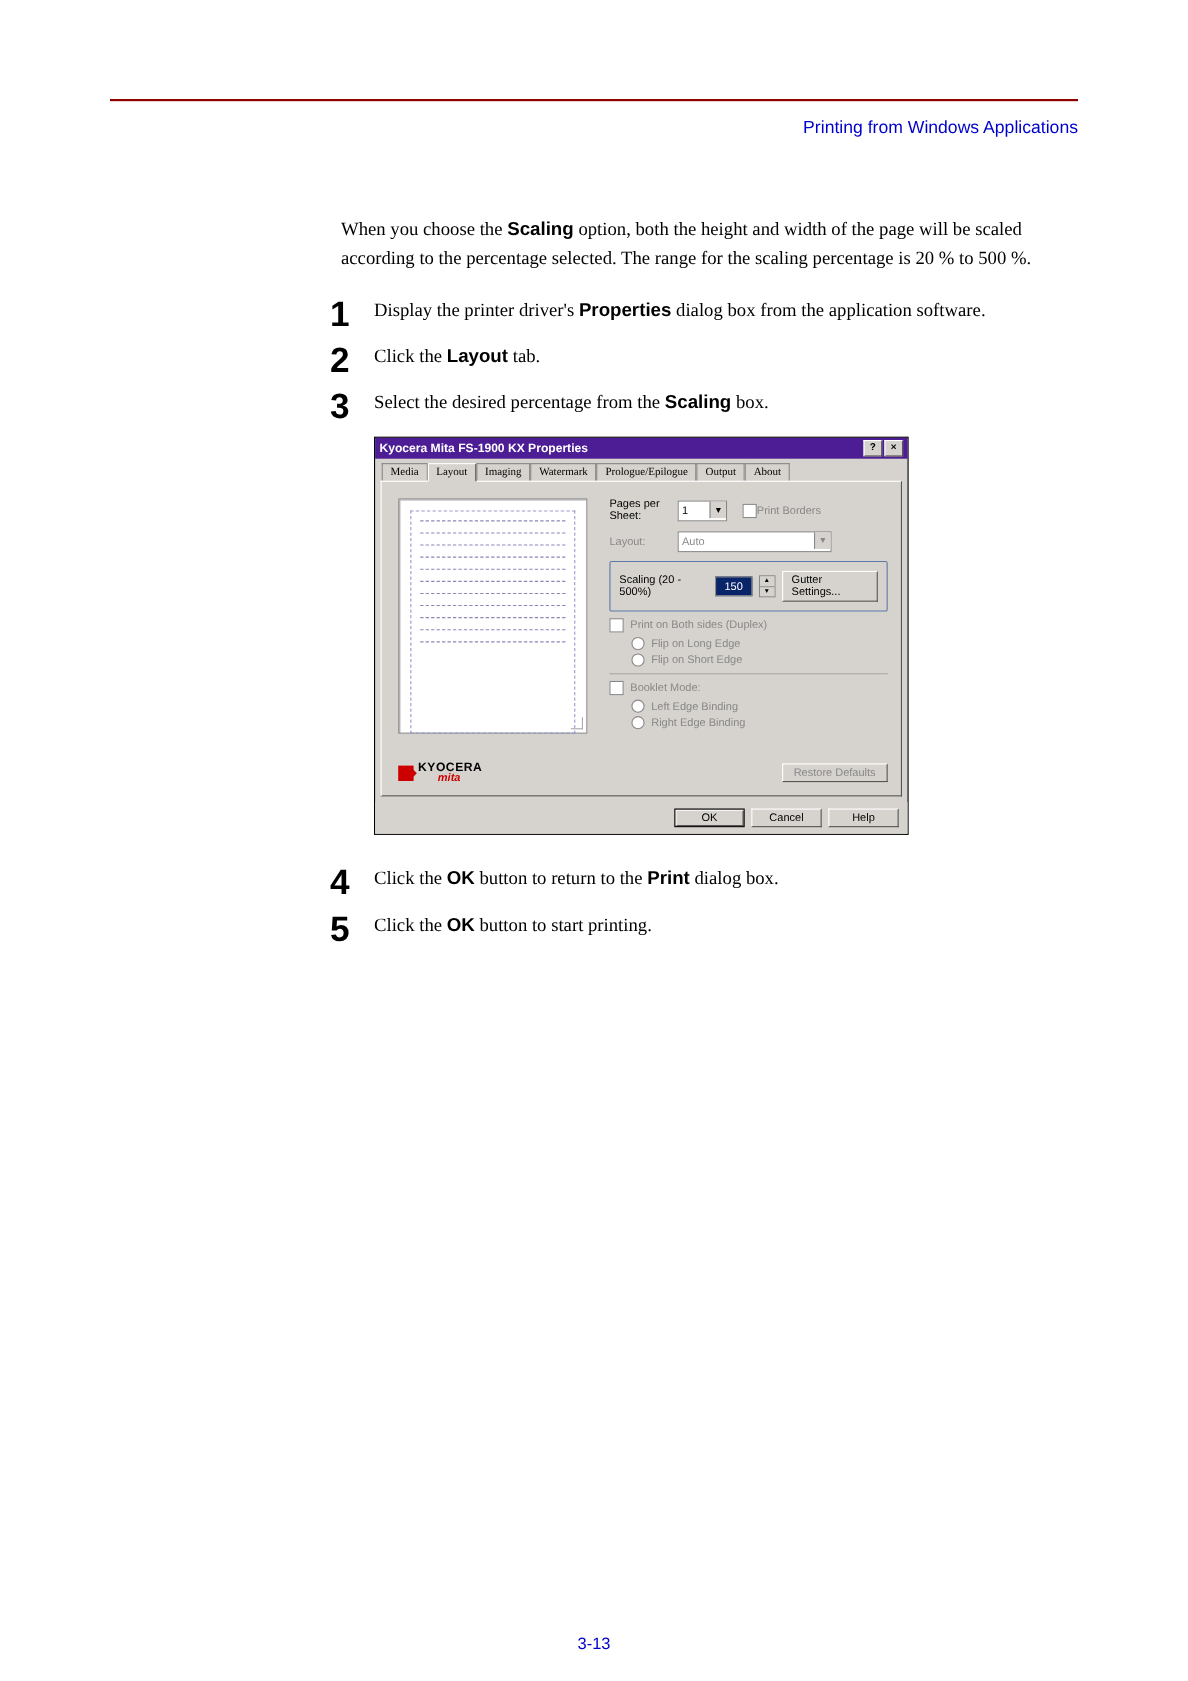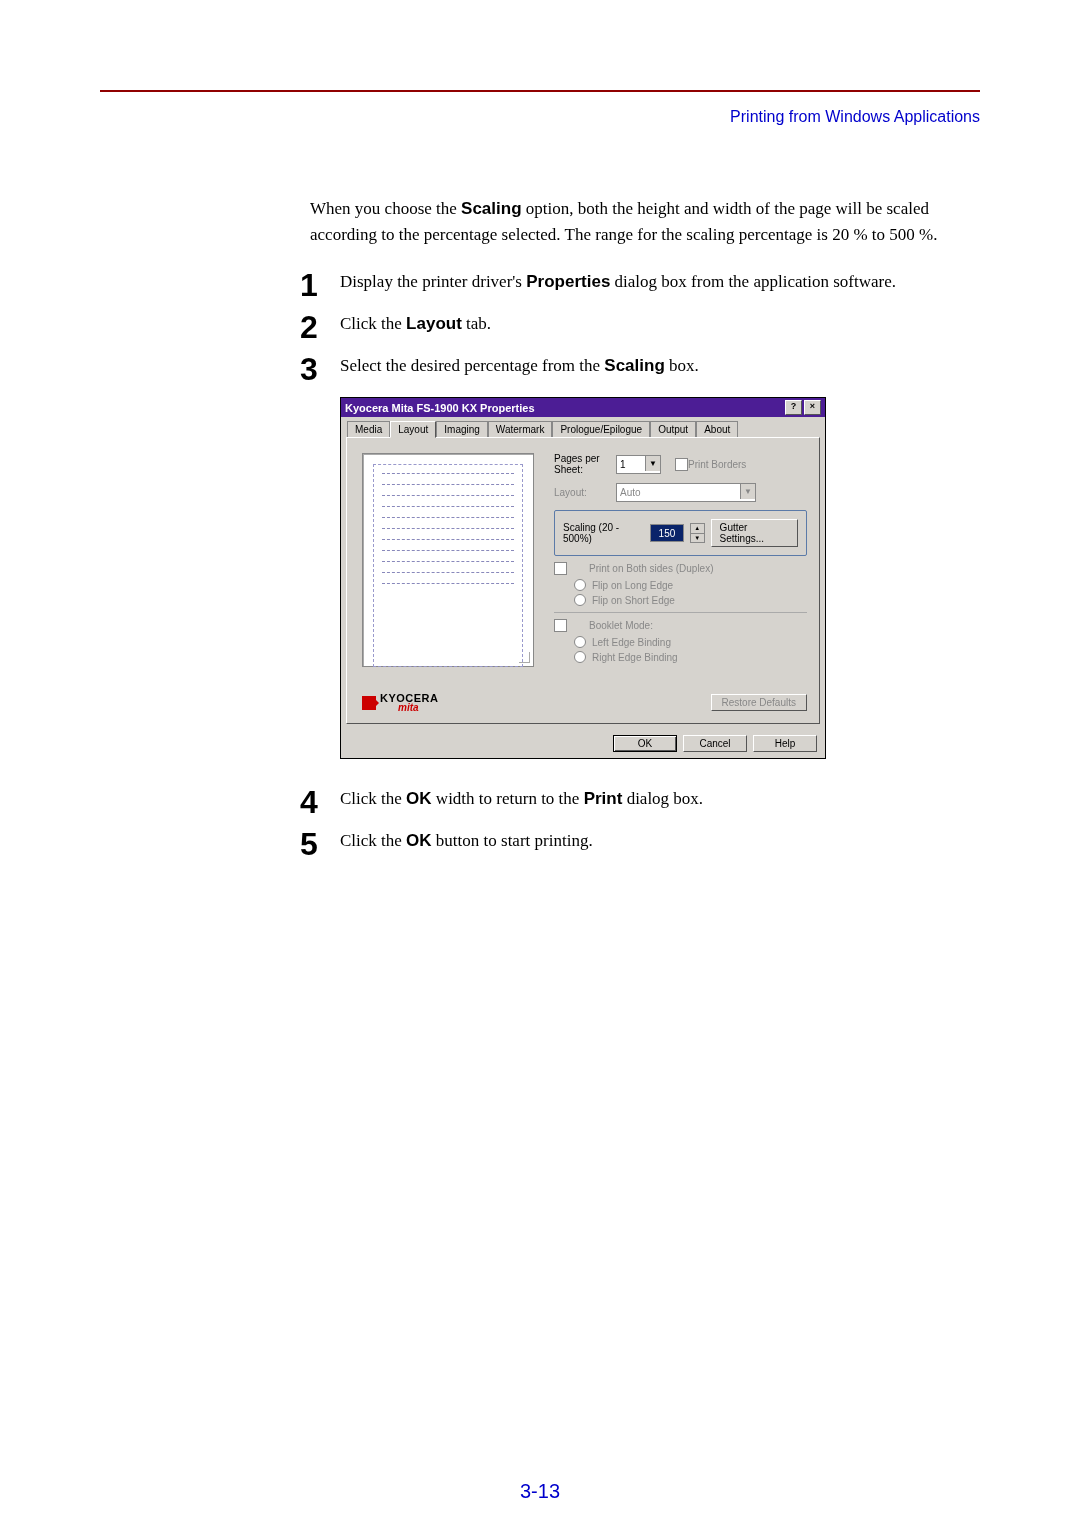--- a/index.html
+++ b/index.html
@@ -97,20 +97,21 @@
     font-size: 9px;
     text-align: center;
     line-height: 11px;
     color: #000;
     font-weight: bold;
   }
   .tab-strip {
     padding: 4px 6px 0 6px;
     display: flex;
     font-size: 10px;
+    font-family: Liberation Serif, serif;
   }
   .tab {
     padding: 2px 7px;
     border: 1px solid #888;
     border-bottom: none;
     background: #d6d3ce;
     margin-right: 0;
     position: relative;
     color: #000;
   }
@@ -229,21 +230,21 @@
     border: 1px solid #fff;
     border-right-color: #555; border-bottom-color: #555;
     background: #d6d3ce;
     font-size: 10px;
     color: #000;
   }
   .check-row {
     margin-left: 195px;
     display: flex;
     align-items: center;
-    gap: 22px;
+    gap: 6px;
     font-size: 10px;
     color: #888;
     margin-bottom: 4px;
   }
   .check-row.group-check { margin-top: 6px; }
   .chk {
     width: 11px; height: 11px;
     border: 1px solid #888;
     background: #fff;
   }
@@ -333,21 +334,21 @@
     box-shadow: inset 1px 1px 0 #fff, inset -1px -1px 0 #555;
   }
   .page-number {
     position: absolute;
     bottom: 25px;
     left: 0;
     right: 0;
     text-align: center;
     color: #0000cc;
     font-family: Arial, sans-serif;
-    font-size: 20px;
+    font-size: 15px;
   }
 </style>
 </head>
 <body>
 
 <div class="page">
   <div class="top-rule"></div>
   <div class="header-text">Printing from Windows Applications</div>
 
 
@@ -481,21 +482,21 @@
         <div class="dlg-btn default">OK</div>
         <div class="dlg-btn">Cancel</div>
         <div class="dlg-btn">Help</div>
       </div>
     </div>
   </div>
 
   <div class="step-row">
     <div class="step-num">4</div>
     <div class="step-text">
-      <span>Click the </span><span class="bold-inline">OK</span><span> width to return to the </span><span class="bold-inline">Print</span><span> dialog box.</span>
+      <span>Click the </span><span class="bold-inline">OK</span><span> button to return to the </span><span class="bold-inline">Print</span><span> dialog box.</span>
     </div>
   </div>
 
   <div class="step-row">
     <div class="step-num">5</div>
     <div class="step-text">
       <span>Click the </span><span class="bold-inline">OK</span><span> button to start printing.</span>
     </div>
   </div>
 

